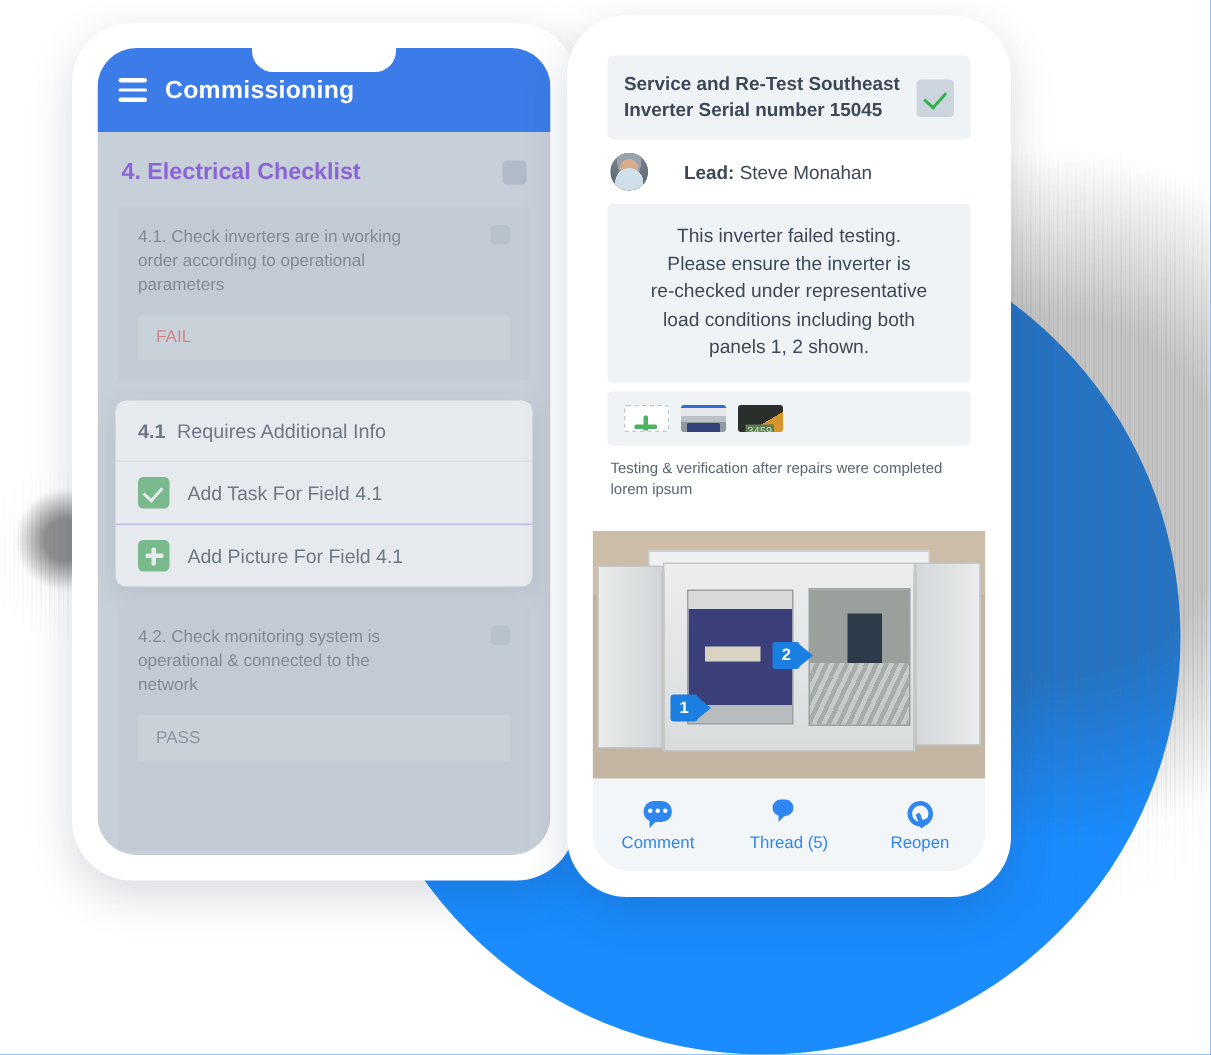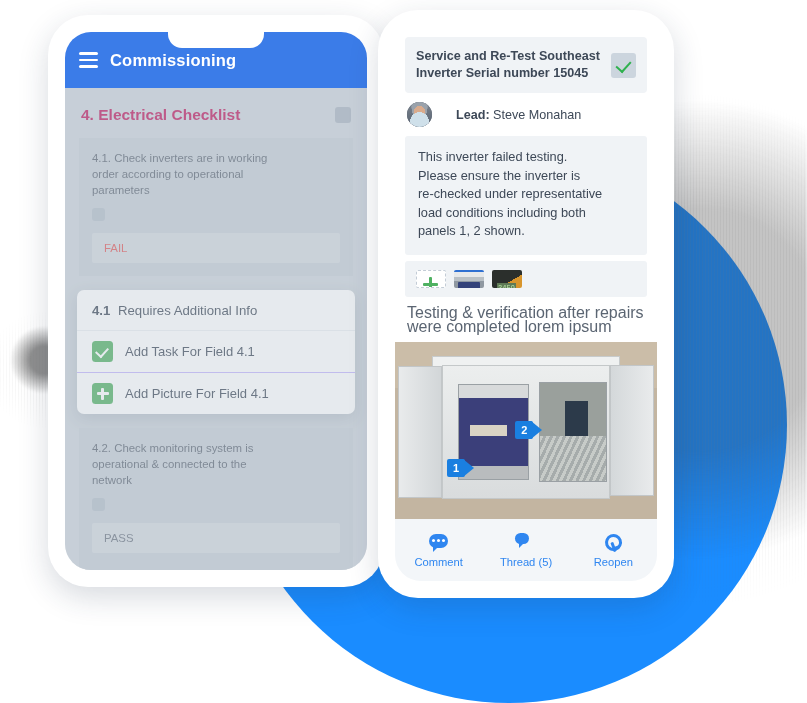--- a/index.html
+++ b/index.html
@@ -82,28 +82,28 @@
   
   .left-body{
     flex:1;background:#cdd4db;position:relative;overflow:hidden;
     padding:0;
   }
   .dim-veil{position:absolute;inset:0;background:rgba(190,199,209,.38);pointer-events:none;}
   .sec-head{
     display:flex;align-items:center;justify-content:space-between;
     padding:18px 16px 14px 16px;
   }
-  .sec-head-title{font-size:15.5px;font-weight:700;color:#be185d;}
+  .sec-head-title{font-size:15.5px;font-weight:700;color:#6d28d9;}
   .cbox{width:16px;height:16px;border-radius:3px;background:#aab4c0;flex:0 0 16px;}
   .cbox.sm{width:13px;height:13px;flex:0 0 13px;background:#b4bec9;}
 
   .qblock{
     background:#c6ced6;margin:0 14px;padding:12px 13px 13px 13px;
   }
-  .qrow{display:flex;align-items:flex-start;justify-content:space-between;gap:10px;flex-direction:column;}
+  .qrow{display:flex;align-items:flex-start;justify-content:space-between;gap:10px;}
   .qtext{font-size:11.4px;line-height:16px;color:#5b6572;max-width:195px;}
   .answer{
     margin-top:12px;background:#d2d8de;height:30px;border-radius:2px;
     display:flex;align-items:center;padding:0 12px;font-size:11.4px;
   }
   .answer.fail{color:#e05a5a;}
   .answer.pass{color:#6b7480;}
 
   .popover{
     margin:14px 12px 0 12px;background:#ffffff;border-radius:7px;
@@ -158,21 +158,21 @@
     background:
       radial-gradient(circle at 50% 78%, #cfe0ea 0 40%, rgba(0,0,0,0) 41%),
       radial-gradient(circle at 50% 40%, #d9ab8d 0 30%, rgba(0,0,0,0) 31%),
       radial-gradient(ellipse at 50% 20%, #9aa2ab 0 45%, rgba(0,0,0,0) 46%),
       linear-gradient(#7d858f,#566170);
   }
   .lead-text{font-size:12.6px;color:#3d4857;}
   .lead-text b{font-weight:700;}
   .desc{
     margin:0 10px;background:#f0f3f6;border-radius:3px;padding:12px 13px 14px 13px;
-    font-size:12.8px;line-height:18.5px;color:#3d4857;white-space:pre-line;
+    font-size:12.8px;line-height:18.5px;color:#3d4857;white-space:pre-line;text-align:center;
   }
   .thumbs{
     margin:6px 10px 0 10px;background:#f0f3f6;border-radius:3px;
     display:flex;align-items:center;gap:8px;padding:9px 11px;
   }
   .thumb{width:30px;height:18px;border-radius:2px;flex:0 0 30px;overflow:hidden;position:relative;}
   .thumb.add{
     border:1.6px dashed #c3ccd6;background:#fff;box-sizing:border-box;
   }
   .thumb.add:before,.thumb.add:after{content:"";position:absolute;background:#4fb162;border-radius:1px;}
@@ -186,21 +186,21 @@
   .thumb.p1 .sub{
     position:absolute;left:4px;top:12px;width:22px;height:10px;background:#33427a;border-radius:1px;
   }
   .thumb.p2{background:linear-gradient(150deg,#2b2f2c 0 62%,#d8952c 62% 100%);}
   .thumb.p2 .sub{
     position:absolute;left:5px;top:13px;width:19px;height:10px;background:#5f7a56;
     color:#b9e6a6;font-size:7px;display:flex;align-items:center;justify-content:center;
     font-family:"Liberation Mono", monospace;
   }
   .caption{
-    padding:9px 12px 7px 12px;font-size:16px;line-height:14.5px;color:#5b6572;
+    padding:9px 12px 19px 12px;font-size:10px;line-height:14.5px;color:#5b6572;
   }
   .photo{
     flex:1;min-height:0;position:relative;overflow:hidden;background:#cfc6b7;
   }
   .photo .wall{
     position:absolute;inset:0;
     background:linear-gradient(180deg,#cbbda8 0 26%, #c3b5a1 26% 100%);
   }
   .photo .cab{
     position:absolute;left:18%;top:13%;width:64%;height:76%;

